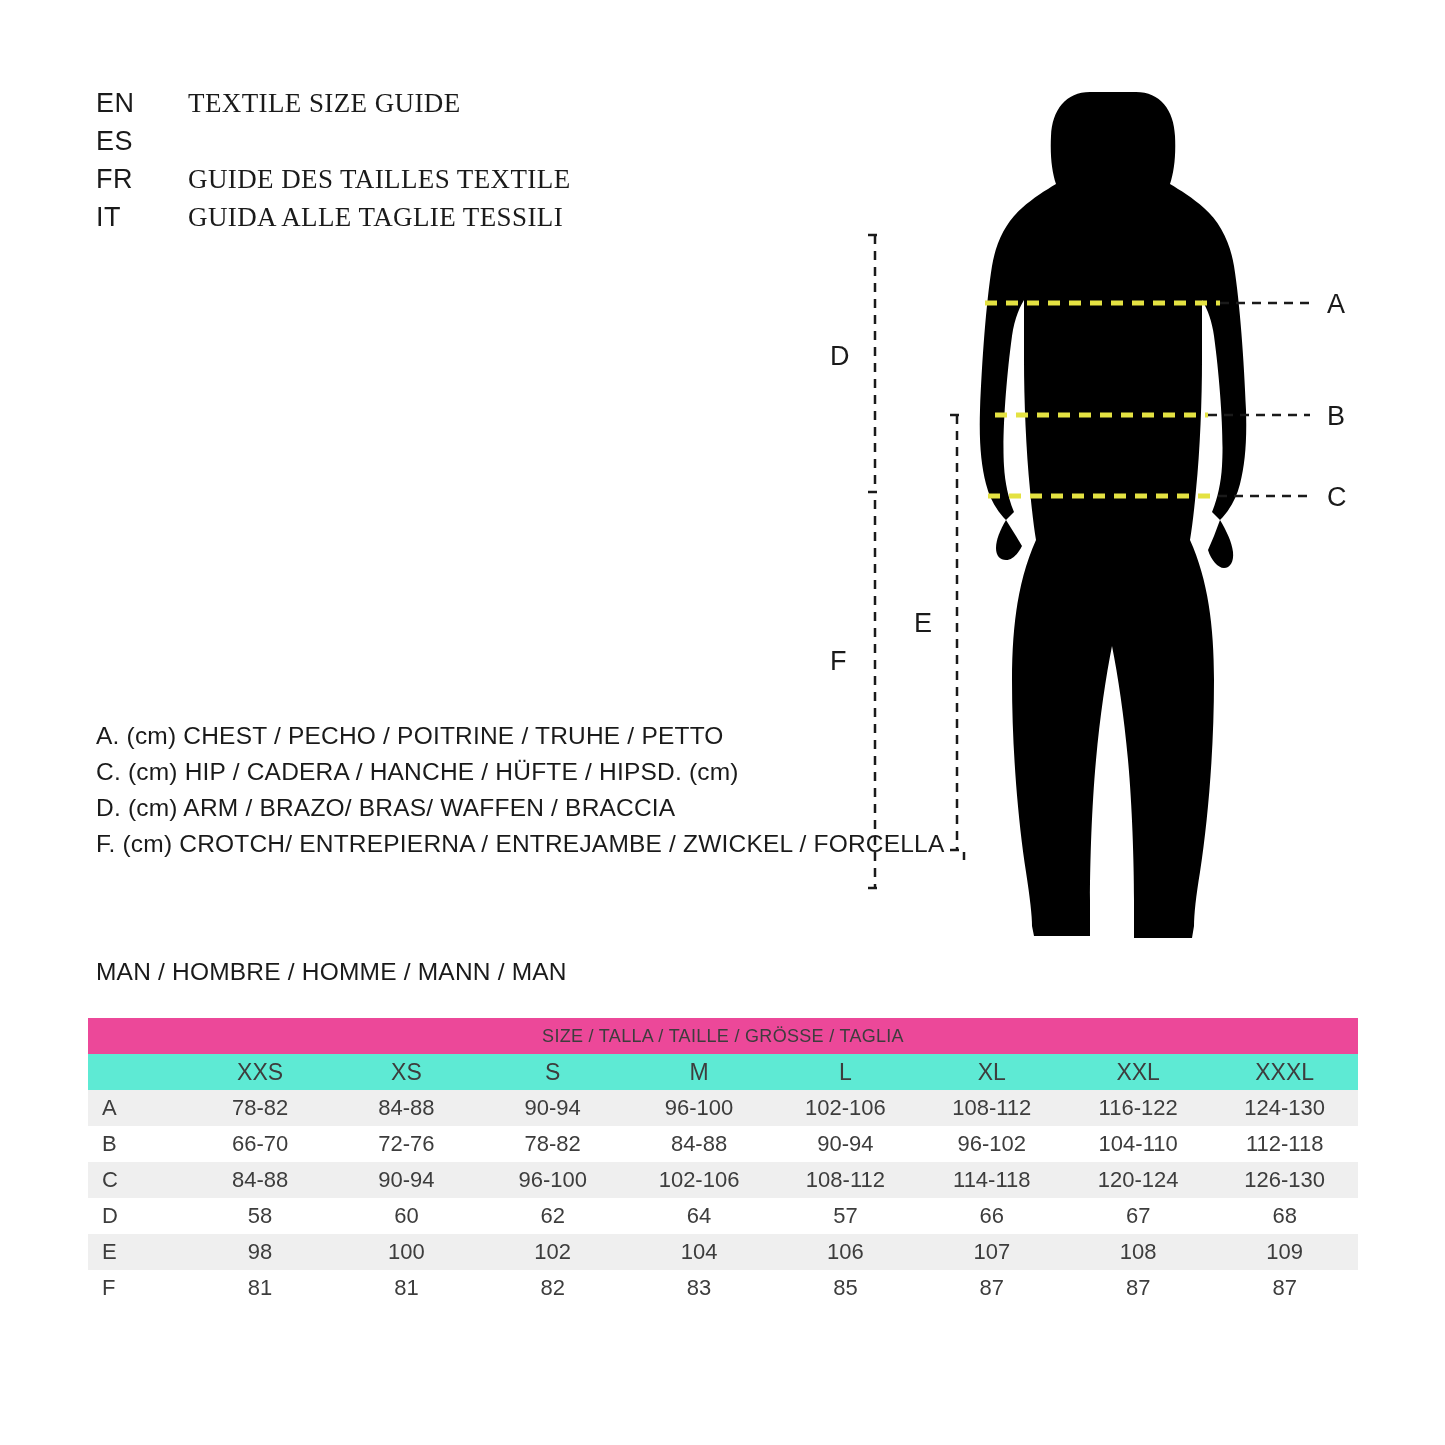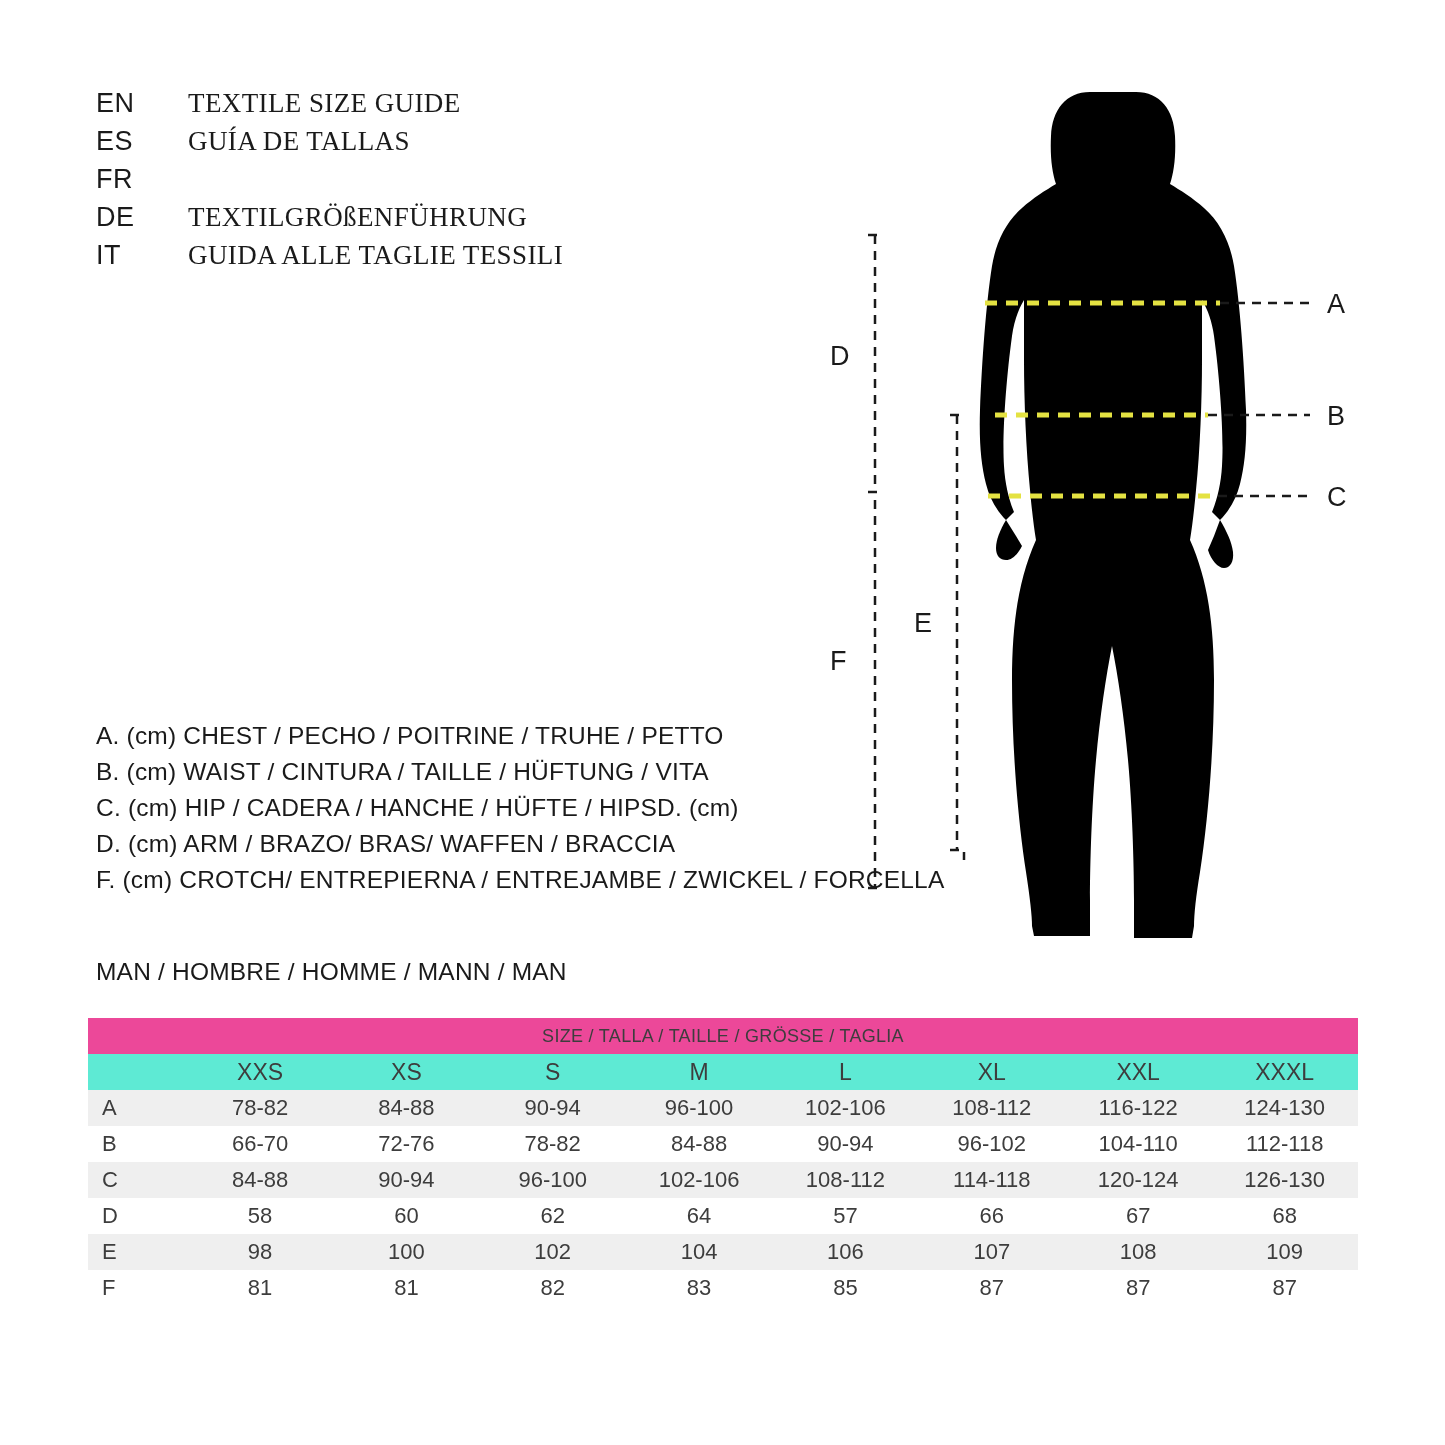--- a/index.html
+++ b/index.html
@@ -117,28 +117,24 @@
 </head>
 <body>
 
 <div class="titles">
   <div class="title-row">
     <span class="title-lang">EN</span>
     <span class="title-text">TEXTILE SIZE GUIDE</span>
   </div>
   <div class="title-row">
     <span class="title-lang">ES</span>
-    <span class="title-text">GUÍA DE TALLAS</span>
   </div>
   <div class="title-row">
     <span class="title-lang">FR</span>
-  </div>
-  <div class="title-row">
-    <span class="title-lang">DE</span>
-    <span class="title-text">TEXTILGRÖßENFÜHRUNG</span>
+    <span class="title-text">GUIDE DES TAILLES TEXTILE</span>
   </div>
   <div class="title-row">
     <span class="title-lang">IT</span>
     <span class="title-text">GUIDA ALLE TAGLIE TESSILI</span>
   </div>
 </div>
 
 <div class="figure">
   <svg width="600" height="900" viewBox="0 0 600 900" xmlns="http://www.w3.org/2000/svg">
 
@@ -224,21 +220,20 @@
       <path d="M 160 790 L 174 790 L 174 800"></path>
     </g>
     <text x="40" y="305" font-family="Liberation Sans, sans-serif" font-size="27" fill="#1a1a1a">D</text>
     <text x="40" y="610" font-family="Liberation Sans, sans-serif" font-size="27" fill="#1a1a1a">F</text>
     <text x="124" y="572" font-family="Liberation Sans, sans-serif" font-size="27" fill="#1a1a1a">E</text>
   </svg>
 </div>
 
 <div class="legend">
   <div class="legend-row">A. (cm) CHEST / PECHO / POITRINE / TRUHE / PETTO</div>
-  <div class="legend-row">B. (cm) WAIST / CINTURA / TAILLE / HÜFTUNG / VITA</div>
   <div class="legend-row">C. (cm) HIP / CADERA / HANCHE / HÜFTE / HIPSD. (cm)</div>
   <div class="legend-row">D. (cm) ARM / BRAZO/ BRAS/ WAFFEN / BRACCIA</div>
   <div class="legend-row">F. (cm) CROTCH/ ENTREPIERNA / ENTREJAMBE / ZWICKEL / FORCELLA</div>
 </div>
 
 <div class="legend-gender">MAN / HOMBRE / HOMME / MANN / MAN</div>
 
 <div class="table-wrap">
   <table class="size-table">
     <tbody>

